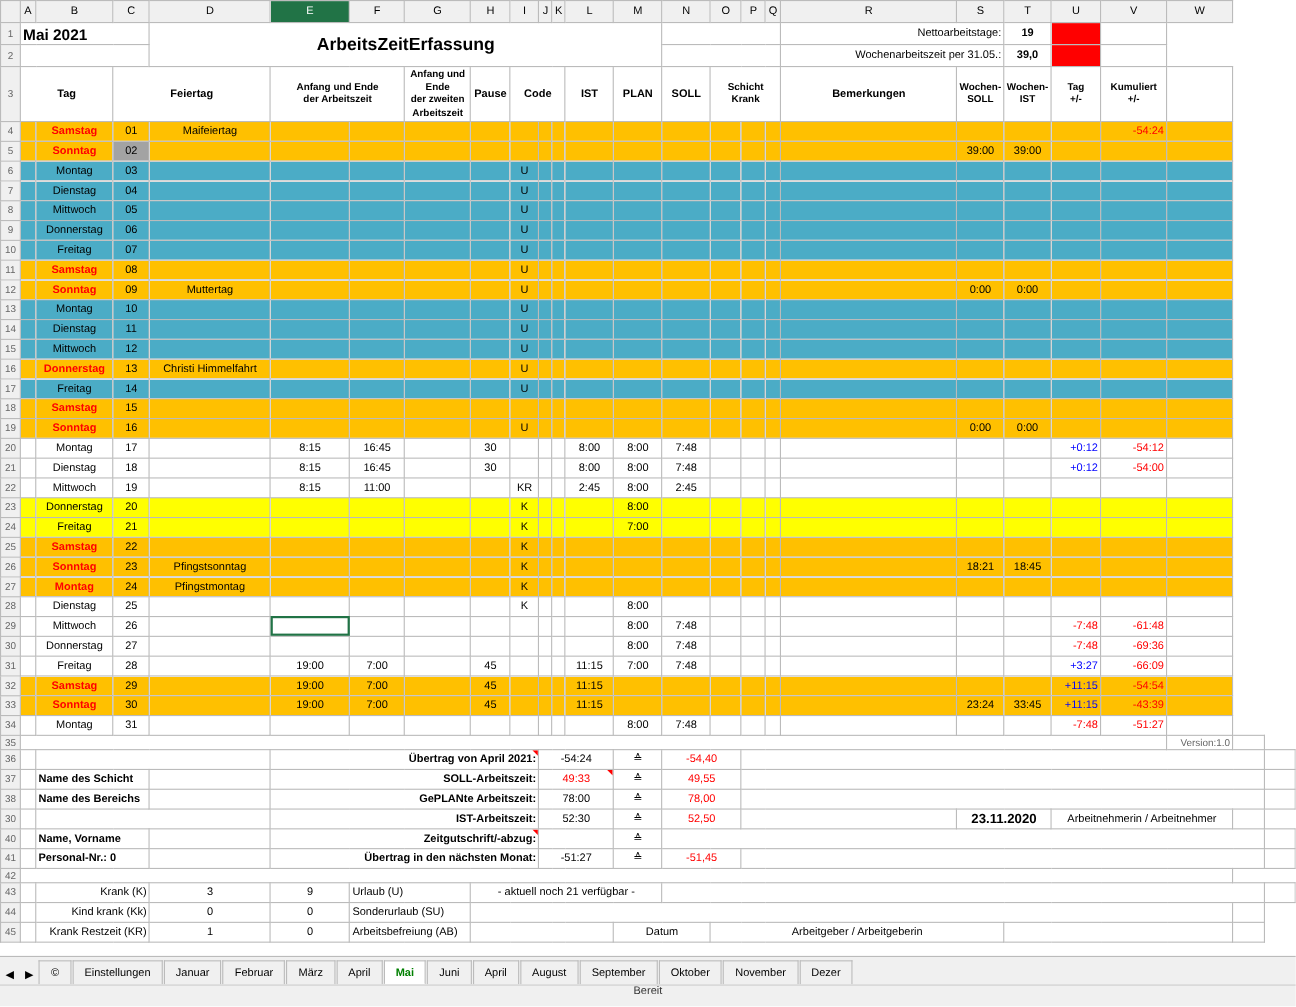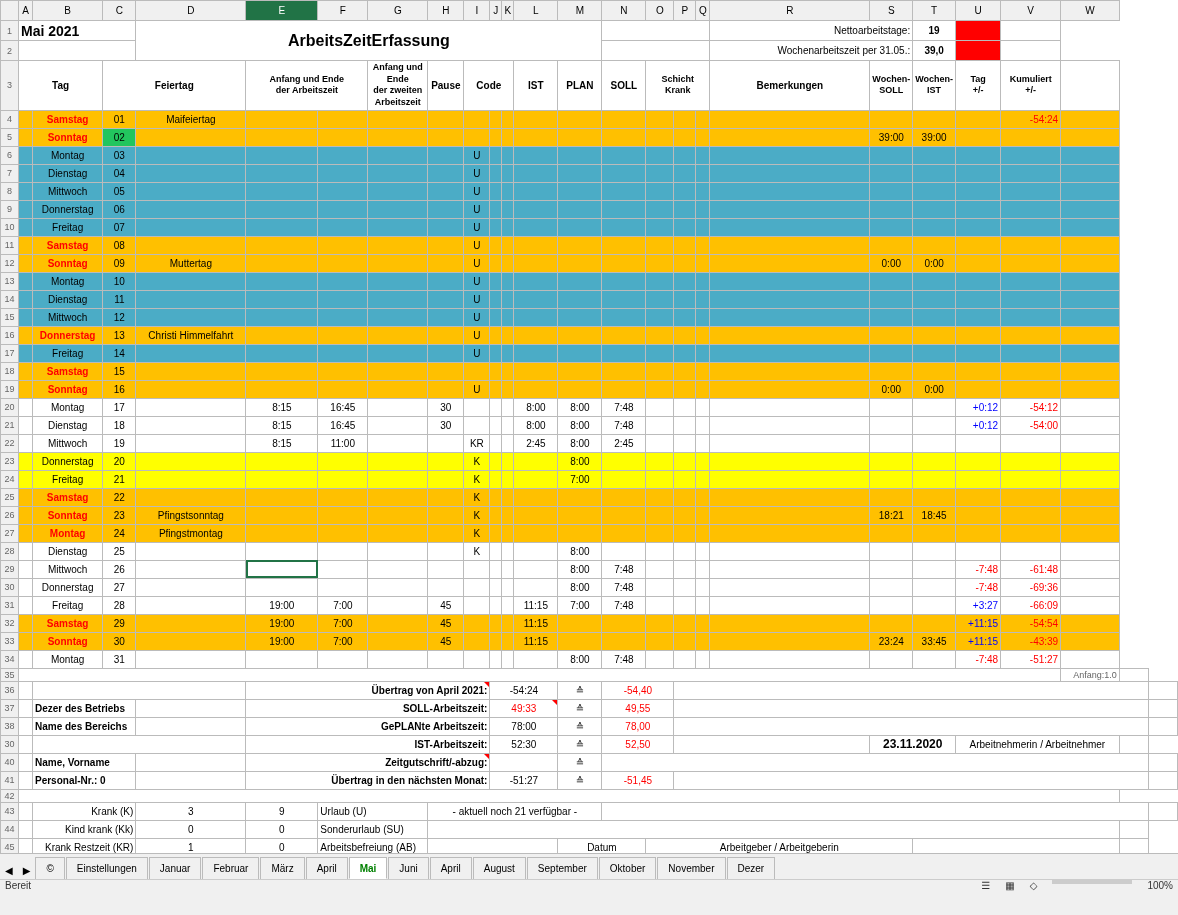--- a/index.html
+++ b/index.html
@@ -21,21 +21,21 @@
     .right { text-align: right; padding-left: 12px; }
     .left { text-align: left; }
     
     
     .tab-bar { height: 26px; background: #f0f0f0; display: flex; align-items: flex-end; border-top: 1px solid #bbb; overflow: hidden; }
     .tab { padding: 3px 10px; border: 1px solid #bbb; border-bottom: none; background: #f0f0f0; cursor: pointer; font-size: 10px; margin-right: 1px; height: 22px; display: flex; align-items: center; }
     .tab.active { background: #fff; font-weight: bold; color: #008000; border-bottom: 1px solid #fff; }
     .tab-arrow { padding: 3px 5px; font-size: 10px; cursor: pointer; }
 
     
-    .status-bar { height: 36px; background: #f0f0f0; border-top: 1px solid #ccc; display: flex; align-items: flex-start; padding: 0 5px; font-size: 10px; color: #333; gap: 15px; }
+    .status-bar { height: 20px; background: #f0f0f0; border-top: 1px solid #ccc; display: flex; align-items: center; padding: 0 5px; font-size: 10px; color: #333; gap: 15px; flex-direction: column; }
     
     tr { height: 18px; }
     
     .formula-bar { height: 22px; background: #fff; border-bottom: 1px solid #bbb; display: flex; align-items: center; padding: 0 5px; font-size: 11px; gap: 5px; }
     .name-box { width: 80px; border: 1px solid #aaa; padding: 2px 4px; font-size: 10px; text-align: center; }
     .formula-sep { color: #999; }
   </style>
 </head>
 <body>
 
@@ -175,21 +175,21 @@
           <td style="background:#FFC000;"></td>
           <td style="background:#FFC000;"></td>
           <td style="background:#FFC000;color:red;" class="right">-54:24</td>
           <td style="background:#FFC000;"></td>
         </tr>
 
         <tr style="height:18px;">
           <td class="row-num">5</td>
           <td style="background:#FFC000;"></td>
           <td style="background:#FFC000;font-weight:bold;color:#FF0000;" class="center">Sonntag</td>
-          <td style="background:#22c55e;" class="center">02</td>
+          <td style="background:#a3a3a3;" class="center">02</td>
           <td style="background:#FFC000;"></td>
           <td style="background:#FFC000;"></td>
           <td style="background:#FFC000;"></td>
           <td style="background:#FFC000;"></td>
           <td style="background:#FFC000;"></td>
           <td style="background:#FFC000;"></td>
           <td style="background:#FFC000;"></td>
           <td style="background:#FFC000;"></td>
           <td style="background:#FFC000;"></td>
           <td style="background:#FFC000;"></td>
@@ -984,21 +984,21 @@
             <td style="background:#fff;"></td>
             <td style="background:#fff;"></td>
           <td style="background:#fff;color:red;" class="right">-7:48</td>
           <td style="background:#fff;color:red;" class="right">-51:27</td>
           <td style="background:#fff;"></td>
         </tr>
 
         <tr style="height:10px;">
           <td class="row-num">35</td>
           <td colspan="22"></td>
-          <td class="right" style="font-size:9px;color:#666;">Anfang:1.0</td>
+          <td class="right" style="font-size:9px;color:#666;">Version:1.0</td>
           <td></td>
         </tr>
 
         <tr style="height:18px;">
           <td class="row-num">36</td>
           <td></td>
           <td colspan="3"></td>
           <td colspan="5" class="right bold" style="font-size:10px;position:relative;margin-left:48px;">
             Übertrag von April 2021:
             <span style="position:absolute;top:0;right:0;width:0;height:0;border-style:solid;border-width:0 5px 5px 0;border-color:transparent red transparent transparent;"></span>
@@ -1006,21 +1006,21 @@
           <td colspan="3" class="center" style="color:black;">-54:24</td>
           <td class="center">≙</td>
           <td colspan="2" class="center" style="color:red;">-54,40</td>
           <td colspan="9"></td>
           <td></td>
         </tr>
 
         <tr style="height:18px;">
           <td class="row-num">37</td>
           <td></td>
-          <td colspan="2" class="bold" style="font-size:10px;">Dezer des Betriebs</td>
+          <td colspan="2" class="bold" style="font-size:10px;">Name des Schicht</td>
           <td></td>
           <td colspan="5" class="right bold" style="font-size:10px;">SOLL-Arbeitszeit:</td>
           <td colspan="3" class="center" style="color:red;position:relative;">
             49:33
             <span style="position:absolute;top:0;right:0;width:0;height:0;border-style:solid;border-width:0 5px 5px 0;border-color:transparent red transparent transparent;"></span>
           </td>
           <td class="center">≙</td>
           <td colspan="2" class="center" style="color:red;">49,55</td>
           <td colspan="9"></td>
           <td></td>

